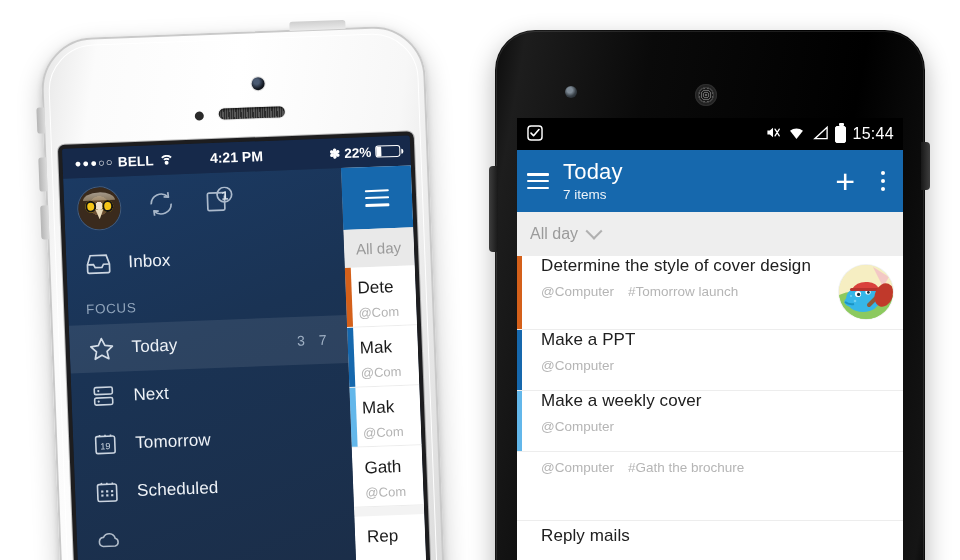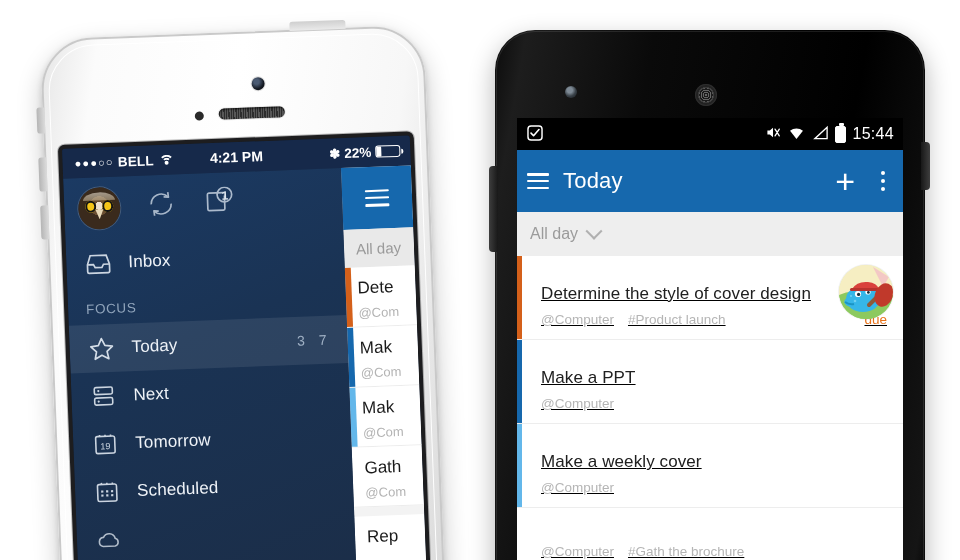--- a/index.html
+++ b/index.html
@@ -172,21 +172,21 @@
   .and-sub { font-size: 13.5px; color: rgba(255,255,255,.92); margin-top: 2px; }
   .and-plus { font-size: 34px; font-weight: 300; line-height: 1; padding: 0 6px; }
   .and-dots { display:flex; flex-direction:column; gap:4px; padding: 0 6px; }
   .and-dots i { width:4px; height:4px; border-radius:50%; background:#fff; display:block;}
 
   .and-allday { height: 44px; background: #eeeeee; display: flex; align-items: center; gap: 10px; padding-left: 13px;
     color: #9b9b9b; font-size: 16px; }
   .chev { width: 12px; height: 12px; border-right: 2px solid #b0b0b0; border-bottom: 2px solid #b0b0b0; transform: rotate(45deg) translate(-2px,-2px); }
 
   .and-list { background: #fff; }
-  .and-row { position: relative; background: #fff; border-bottom: 1px solid #ededed; padding: 28px 10px 12px 24px; min-height: 61px; text-decoration: underline; }
+  .and-row { position: relative; background: #fff; border-bottom: 1px solid #ededed; padding: 0 10px 12px 24px; min-height: 61px; }
   .and-row .bar { position: absolute; left: 0; top: 0; bottom: 0; width: 5px; }
   .and-row .t { font-size: 17px; color: #202020; letter-spacing: .1px; }
   .and-row .meta { margin-top: 8px; display: flex; align-items: center; gap: 14px; font-size: 13.5px; color: #b5b5b5; }
   .and-row .due { margin-left: auto; color: #e8721a; font-size: 13.5px; padding-right: 6px; }
   .and-row.tall { min-height: 74px; }
   .and-avatar {
     position: absolute; right: 10px; top: 9px; width: 54px; height: 54px; border-radius: 50%;
     overflow: hidden; background: linear-gradient(160deg,#f3e6b8 0%,#cfe8a8 45%,#93c96c 100%);
     box-shadow: 0 0 0 1px rgba(0,0,0,.06);
   }
@@ -417,41 +417,42 @@
       </div>
 
       <div class="and-appbar">
         <div class="and-hamb">
             <i></i>
             <i></i>
             <i></i>
           </div>
         <div class="and-titles">
           <div class="and-title">Today</div>
+          <div class="and-sub">7 items</div>
         </div>
         <div class="and-plus">+</div>
         <div class="and-dots">
             <i></i>
             <i></i>
             <i></i>
           </div>
       </div>
 
       <div class="and-allday">
         <span>All day</span>
         <span class="chev"></span>
       </div>
 
       <div class="and-list" id="and-rows">
           <div class="and-row tall">
             <span class="bar" style="background:#d4601a"></span>
             <div class="t">Determine the style of cover design</div>
             <div class="meta">
               <span>@Computer</span>
-              <span>#Product launch</span>
+              <span>#Tomorrow launch</span>
               <span class="due" style="color: rgb(232, 114, 26);">due</span>
             </div>
             <div class="and-avatar">
               <svg class="dino" viewBox="0 0 54 54">
                 <rect x="0" y="0" width="54" height="30" fill="#f6eec2"></rect>
                 <rect x="0" y="30" width="54" height="24" fill="#9dd16e"></rect>
                 <path d="M0 30 Q14 23 28 30 T54 30 L54 54 L0 54 Z" fill="#8cc95f"></path>
                 <path d="M34 2 L50 12 L44 22 Z" fill="#f2b8c6" opacity=".7"></path>
                 <ellipse cx="24" cy="34" rx="17" ry="13" fill="#36b6e8"></ellipse>
                 <path d="M8 33 q-5 3 -1 7 q4 3 8 0 z" fill="#36b6e8"></path>

